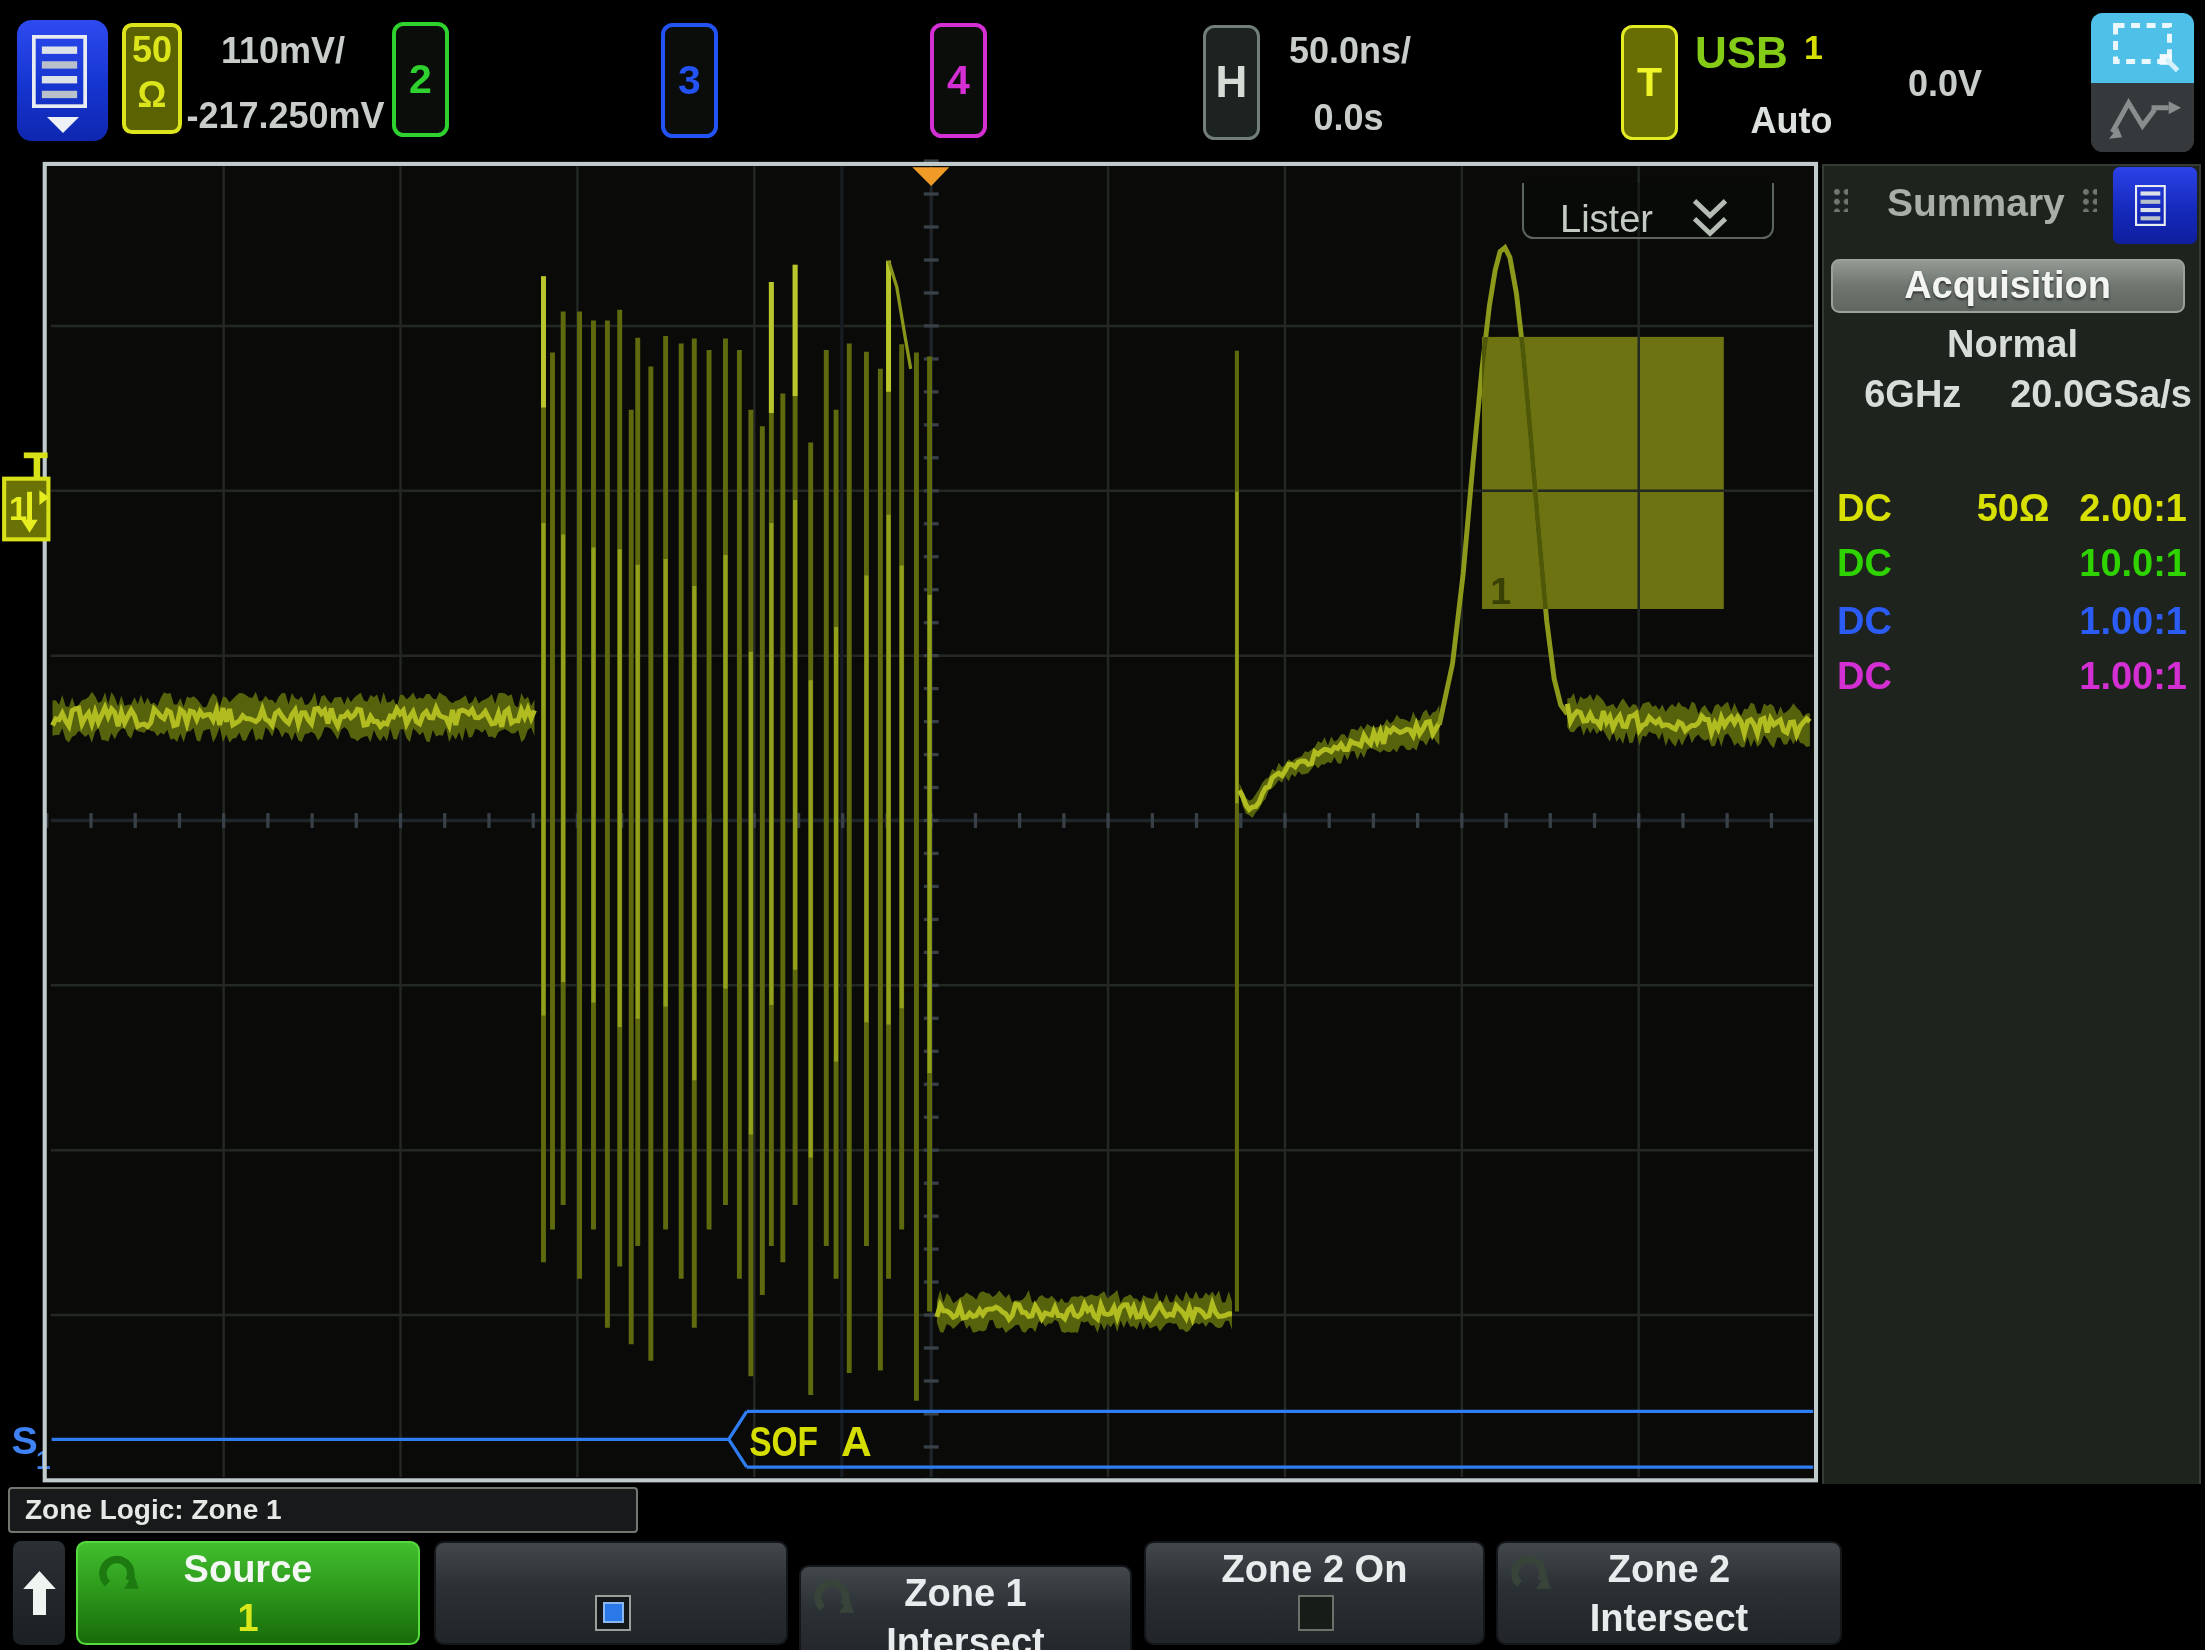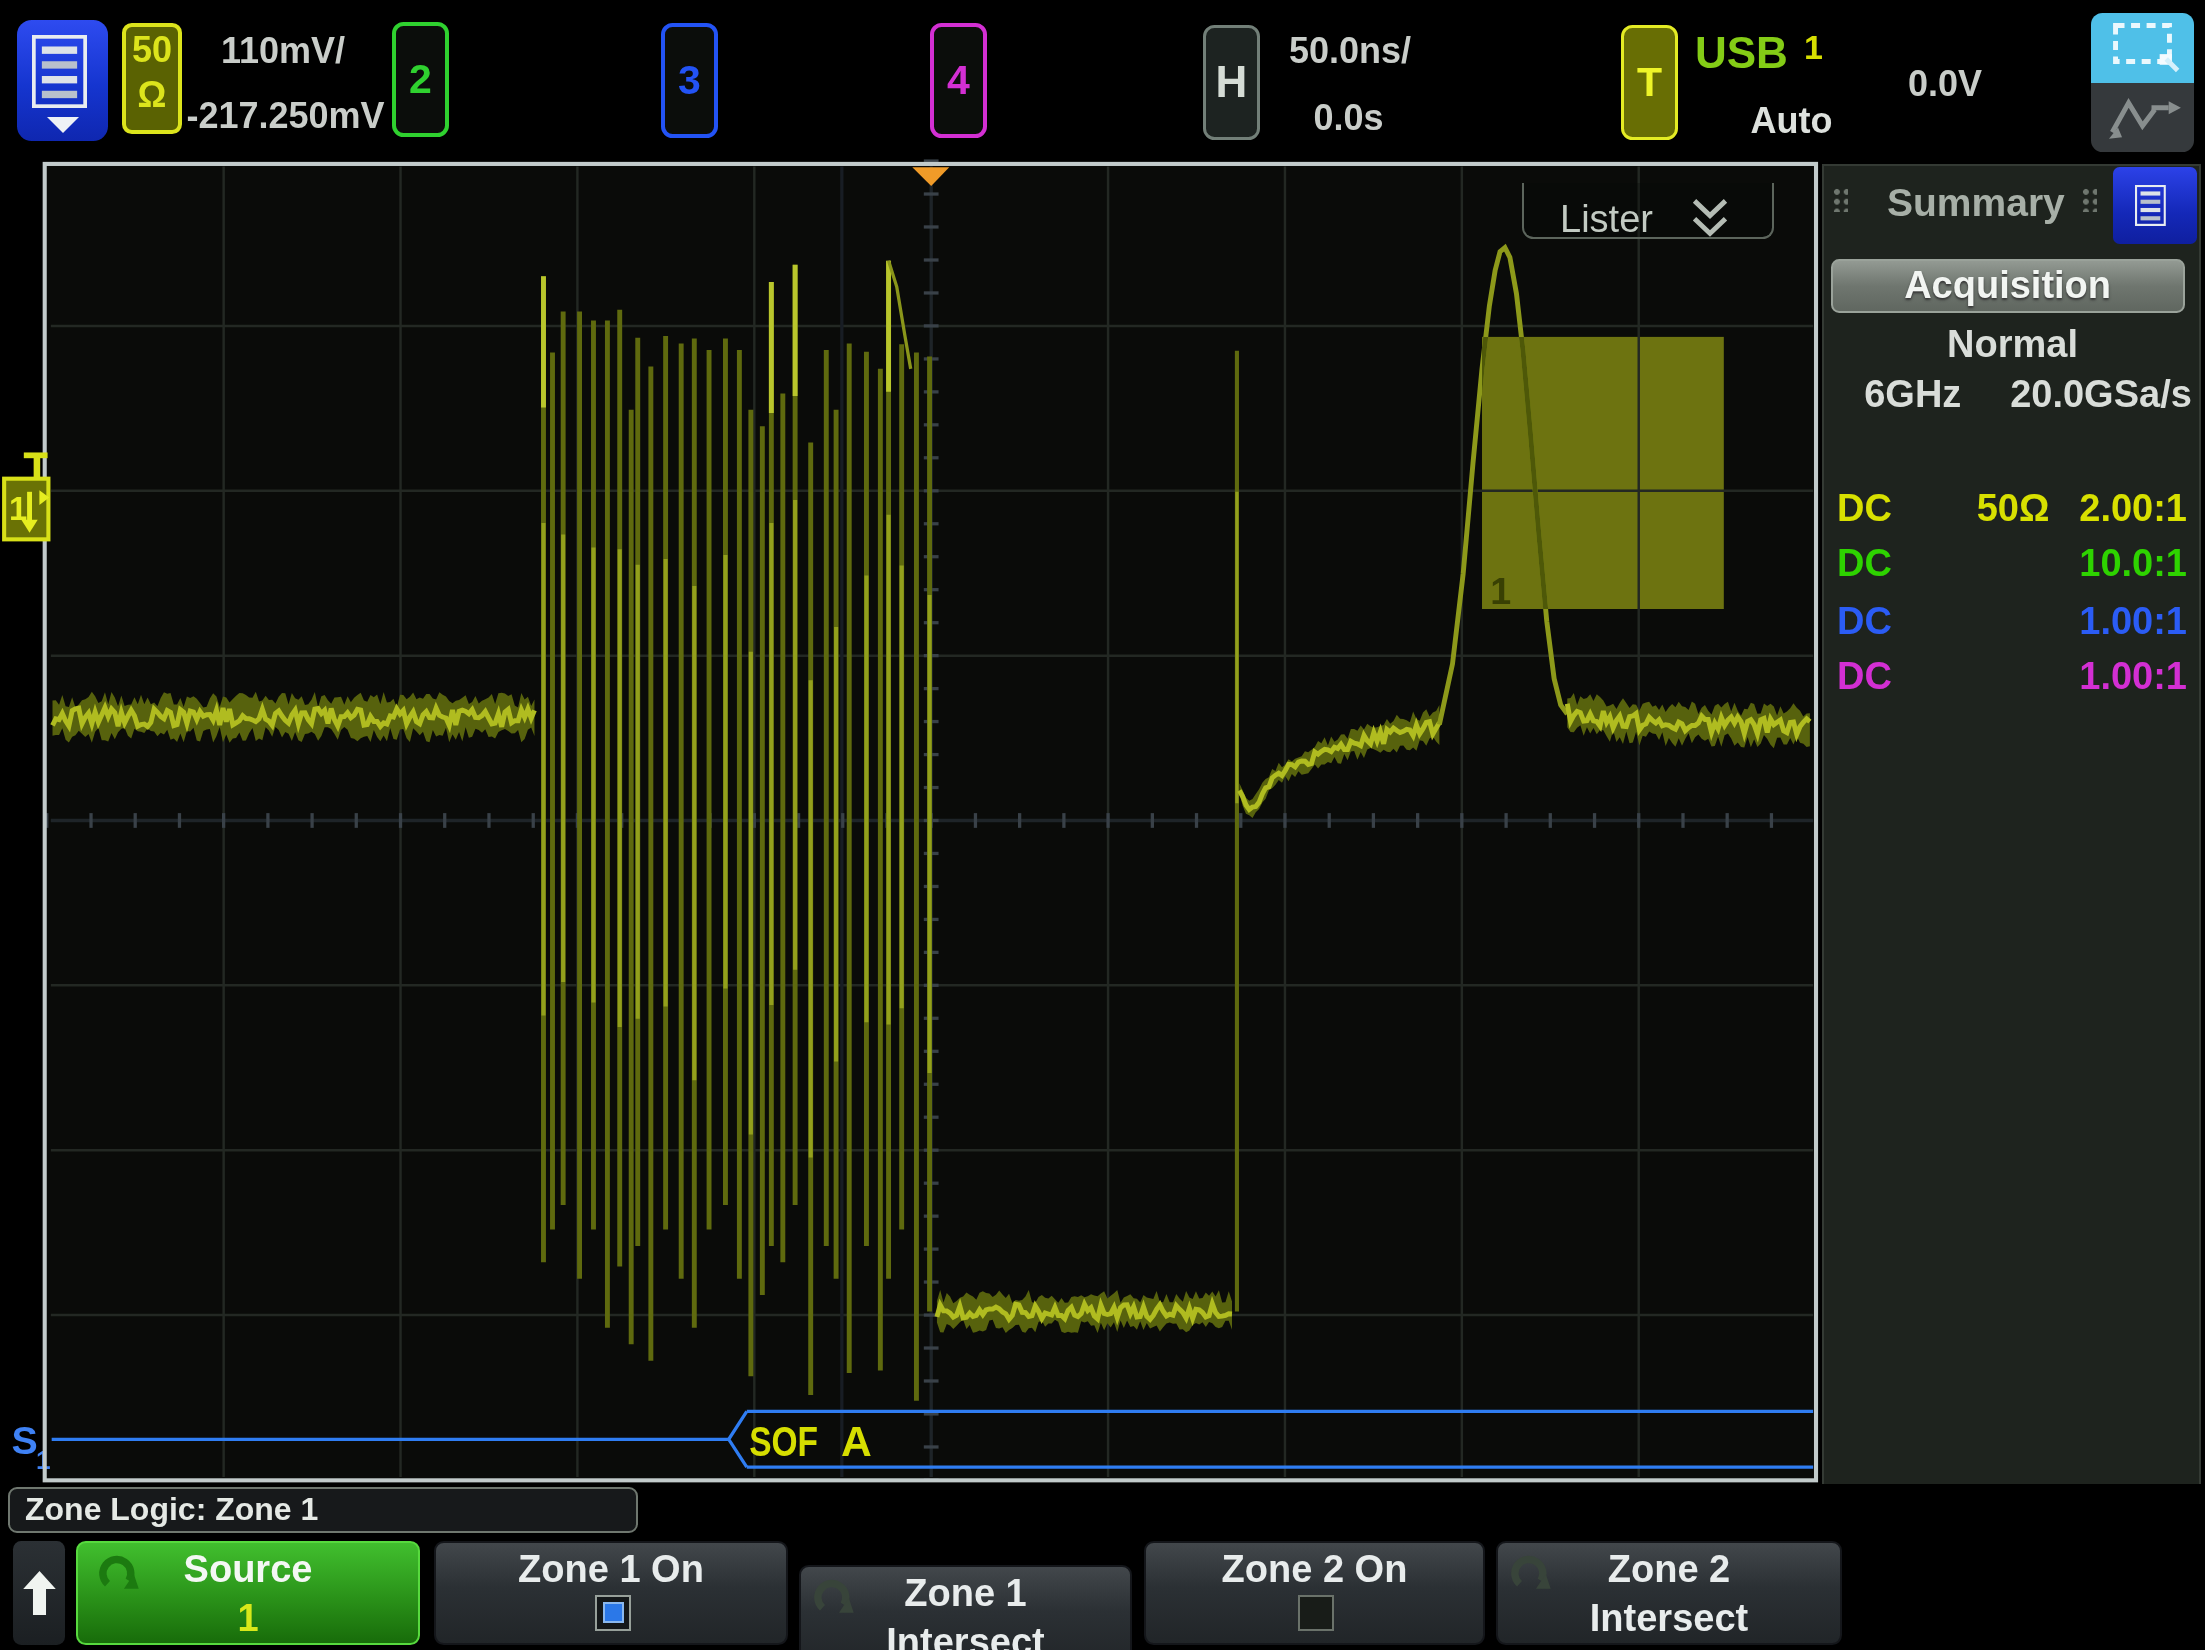--- a/index.html
+++ b/index.html
@@ -308,43 +308,42 @@
   <div class="abs dcrow" style="left:13px;top:376px;color:#2ed300;">DC</div>
   <div class="abs dcrow" style="left:238px;top:376px;width:125px;text-align:right;color:#2ed300;">10.0:1</div>
 
   <div class="abs dcrow" style="left:13px;top:434px;color:#2b5cf5;">DC</div>
   <div class="abs dcrow" style="left:238px;top:434px;width:125px;text-align:right;color:#2b5cf5;">1.00:1</div>
 
   <div class="abs dcrow" style="left:13px;top:489px;color:#d32fd3;">DC</div>
   <div class="abs dcrow" style="left:238px;top:489px;width:125px;text-align:right;color:#d32fd3;">1.00:1</div>
 </div>
 
-<div class="abs" style="left:8.2px;top:1487px;width:630px;height:46px;border-radius:9px;
-  border:2.5px solid #6f776f;background:#17191b;color:#e5e9e5;font-size:32px;line-height:41px;
+<div class="abs" style="left:8.2px;top:1487px;width:630px;height:46px;border-radius:4px;
+  border:2.5px solid #6f776f;background:#17191b;color:#e5e9e5;font-size:28px;line-height:41px;
   padding-left:14.8px;font-weight:bold;">Zone Logic: Zone 1</div>
 
 <div class="abs" style="left:13px;top:1541px;width:52px;height:104px;border-radius:8.2px;
   background:linear-gradient(#2b3034,#1b1f22);display:flex;align-items:center;justify-content:center;">
     <svg width="33" height="44" viewBox="0 0 40 54">
       <polygon points="20,0 40,22 28,22 28,54 12,54 12,22 0,22" fill="#f0f4f0"></polygon>
     </svg>
   </div>
 
 <div class="abs" style="left:76px;top:1541px;width:344px;height:104px;border-radius:9.8px;
   border:2.5px solid #57da3e;background:linear-gradient(#41bf2e,#2a9219 55%,#186c0a);">
   <div class="abs" style="left:18px;top:8.2px;"><svg width="46" height="46" viewBox="0 0 56 56">
         <path d="M14 40 A 17 17 0 1 1 40 36" fill="none" stroke="#1c7a10" stroke-width="9"></path>
         <polygon points="46,28 34,46 52,46" fill="#1c7a10"></polygon>
       </svg></div>
   <div class="abs ctr" style="left:0;top:4.9px;width:100%;font-size:38px;color:#f4f8f4;">Source</div>
   <div class="abs ctr" style="left:0;top:54px;width:100%;font-size:38px;color:#d8e81a;">1</div>
 </div>
 
 <div class="abs sk" style="left:434px;top:1541px;width:354px;">
-  <div class="abs ctr" style="left:0;top:4.9px;width:100%;">Zone 1 On</div>
   <div class="abs" style="left:159px;top:52px;width:36px;height:36px;background:#14181a;border:2.5px solid #97a09a;">
     <div style="width:21px;height:21px;margin:4.9px auto;background:#2b78e8;border:2.5px solid #8ab8ee;"></div>
   </div>
 </div>
 
 <div class="abs sk" style="left:799px;top:1565px;width:333px;">
   <div class="abs" style="left:9.8px;top:8.2px;"><svg width="46" height="46" viewBox="0 0 56 56">
         <path d="M14 40 A 17 17 0 1 1 40 36" fill="none" stroke="#38443a" stroke-width="9"></path>
         <polygon points="46,28 34,46 52,46" fill="#38443a"></polygon>
       </svg></div>

